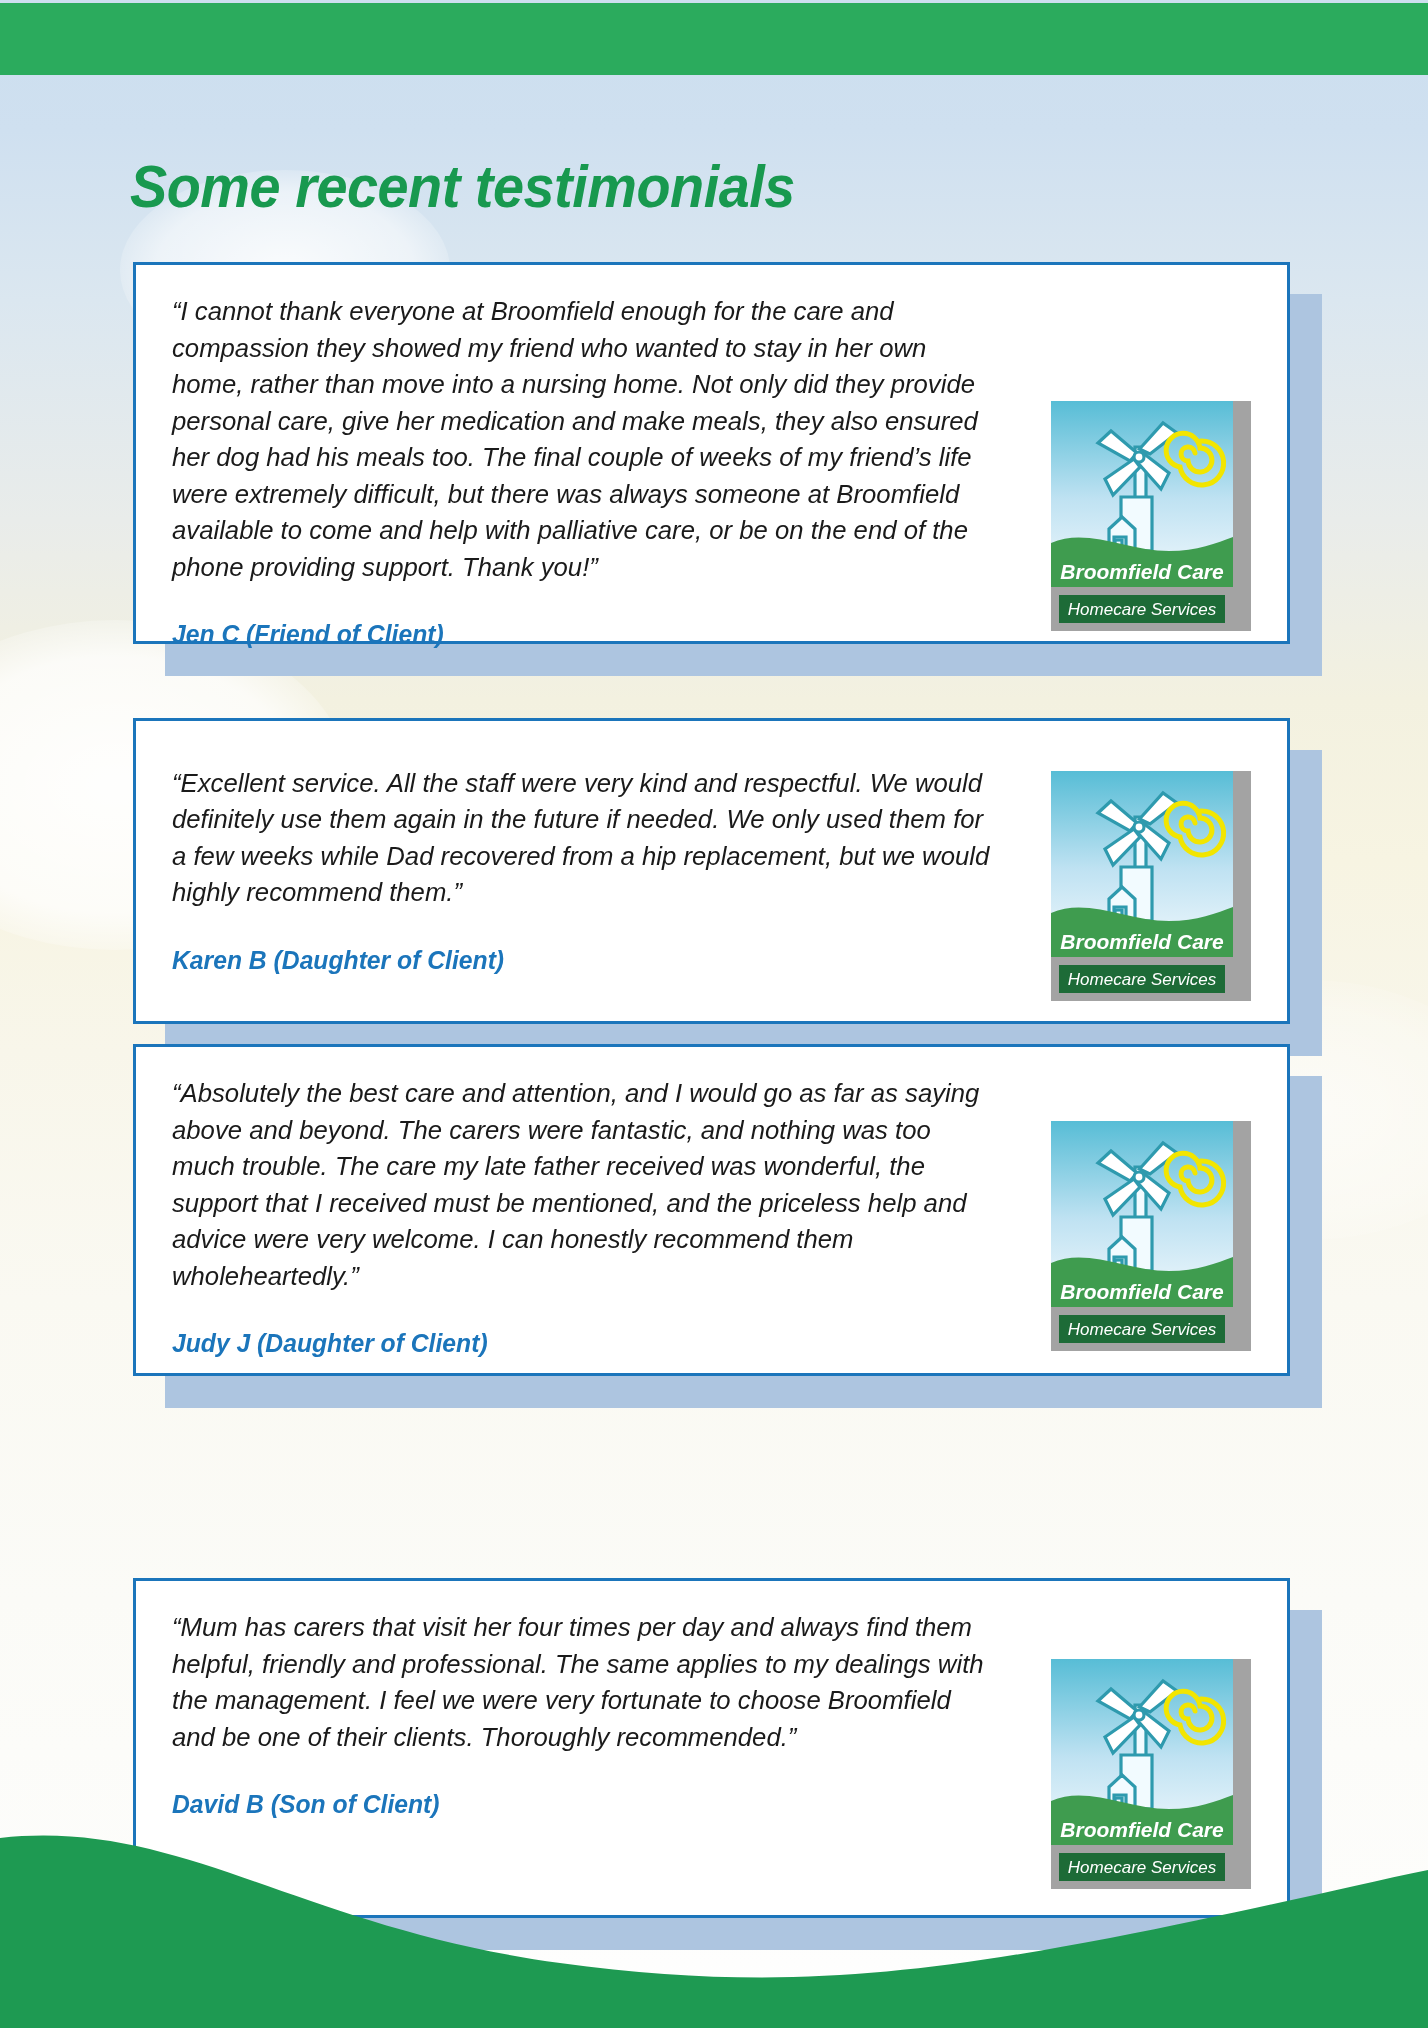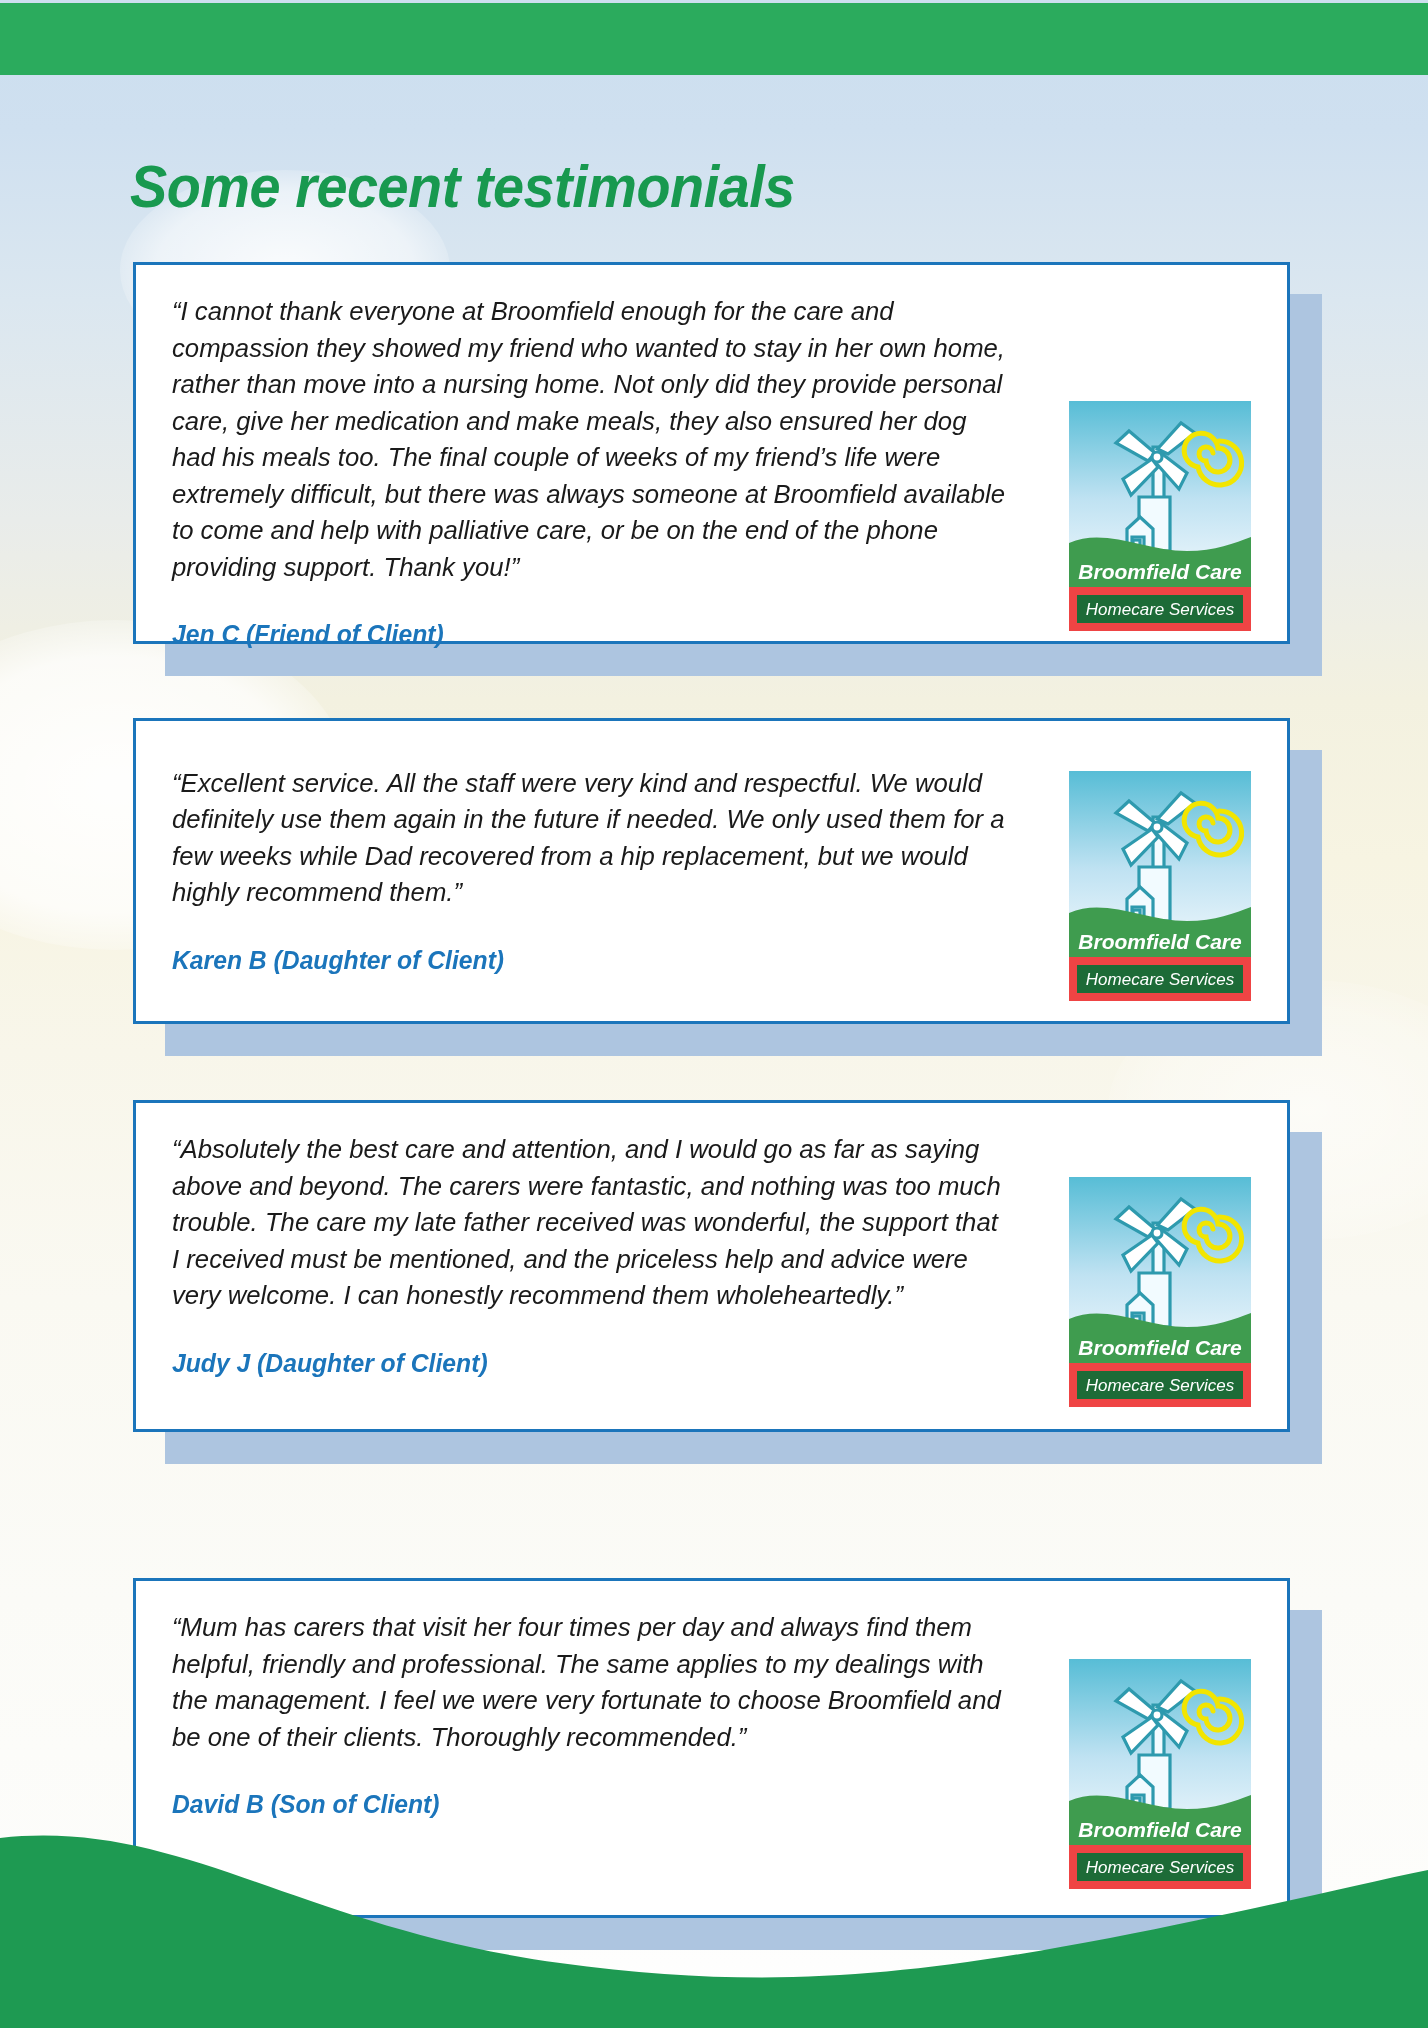--- a/index.html
+++ b/index.html
@@ -156,37 +156,37 @@
     font-size: 26px;
     font-weight: bold;
     color: #1b75bb;
     transform: scaleX(0.95);
     transform-origin: left top;
   }
 
   
   .logo {
     flex: 0 0 auto;
-    width: 182px;
+    width: 200px;
     height: 230px;
     position: relative;
-    background: #ef4444;
+    background: #a3a3a3;
   }
   .logo svg { display: block; width: 182px; height: 230px; }
 
   
   .card-1 { top: 262px; }
   .card-1 .card { height: 382px; }
   .card-1 .logo-slot { margin-top: 108px; }
 
   .card-2 { top: 718px; }
   .card-2 .card { height: 306px; align-items: center; }
   .card-2 .logo-slot { margin-top: 32px; }
 
-  .card-3 { top: 1100px; }
+  .card-3 { top: 1044px; }
   .card-3 .card { height: 332px; }
   .card-3 .logo-slot { margin-top: 46px; }
 
   .card-4 { top: 1578px; }
   .card-4 .card { height: 340px; }
   .card-4 .logo-slot { margin-top: 50px; }
 </style>
 </head>
 <body>
 

